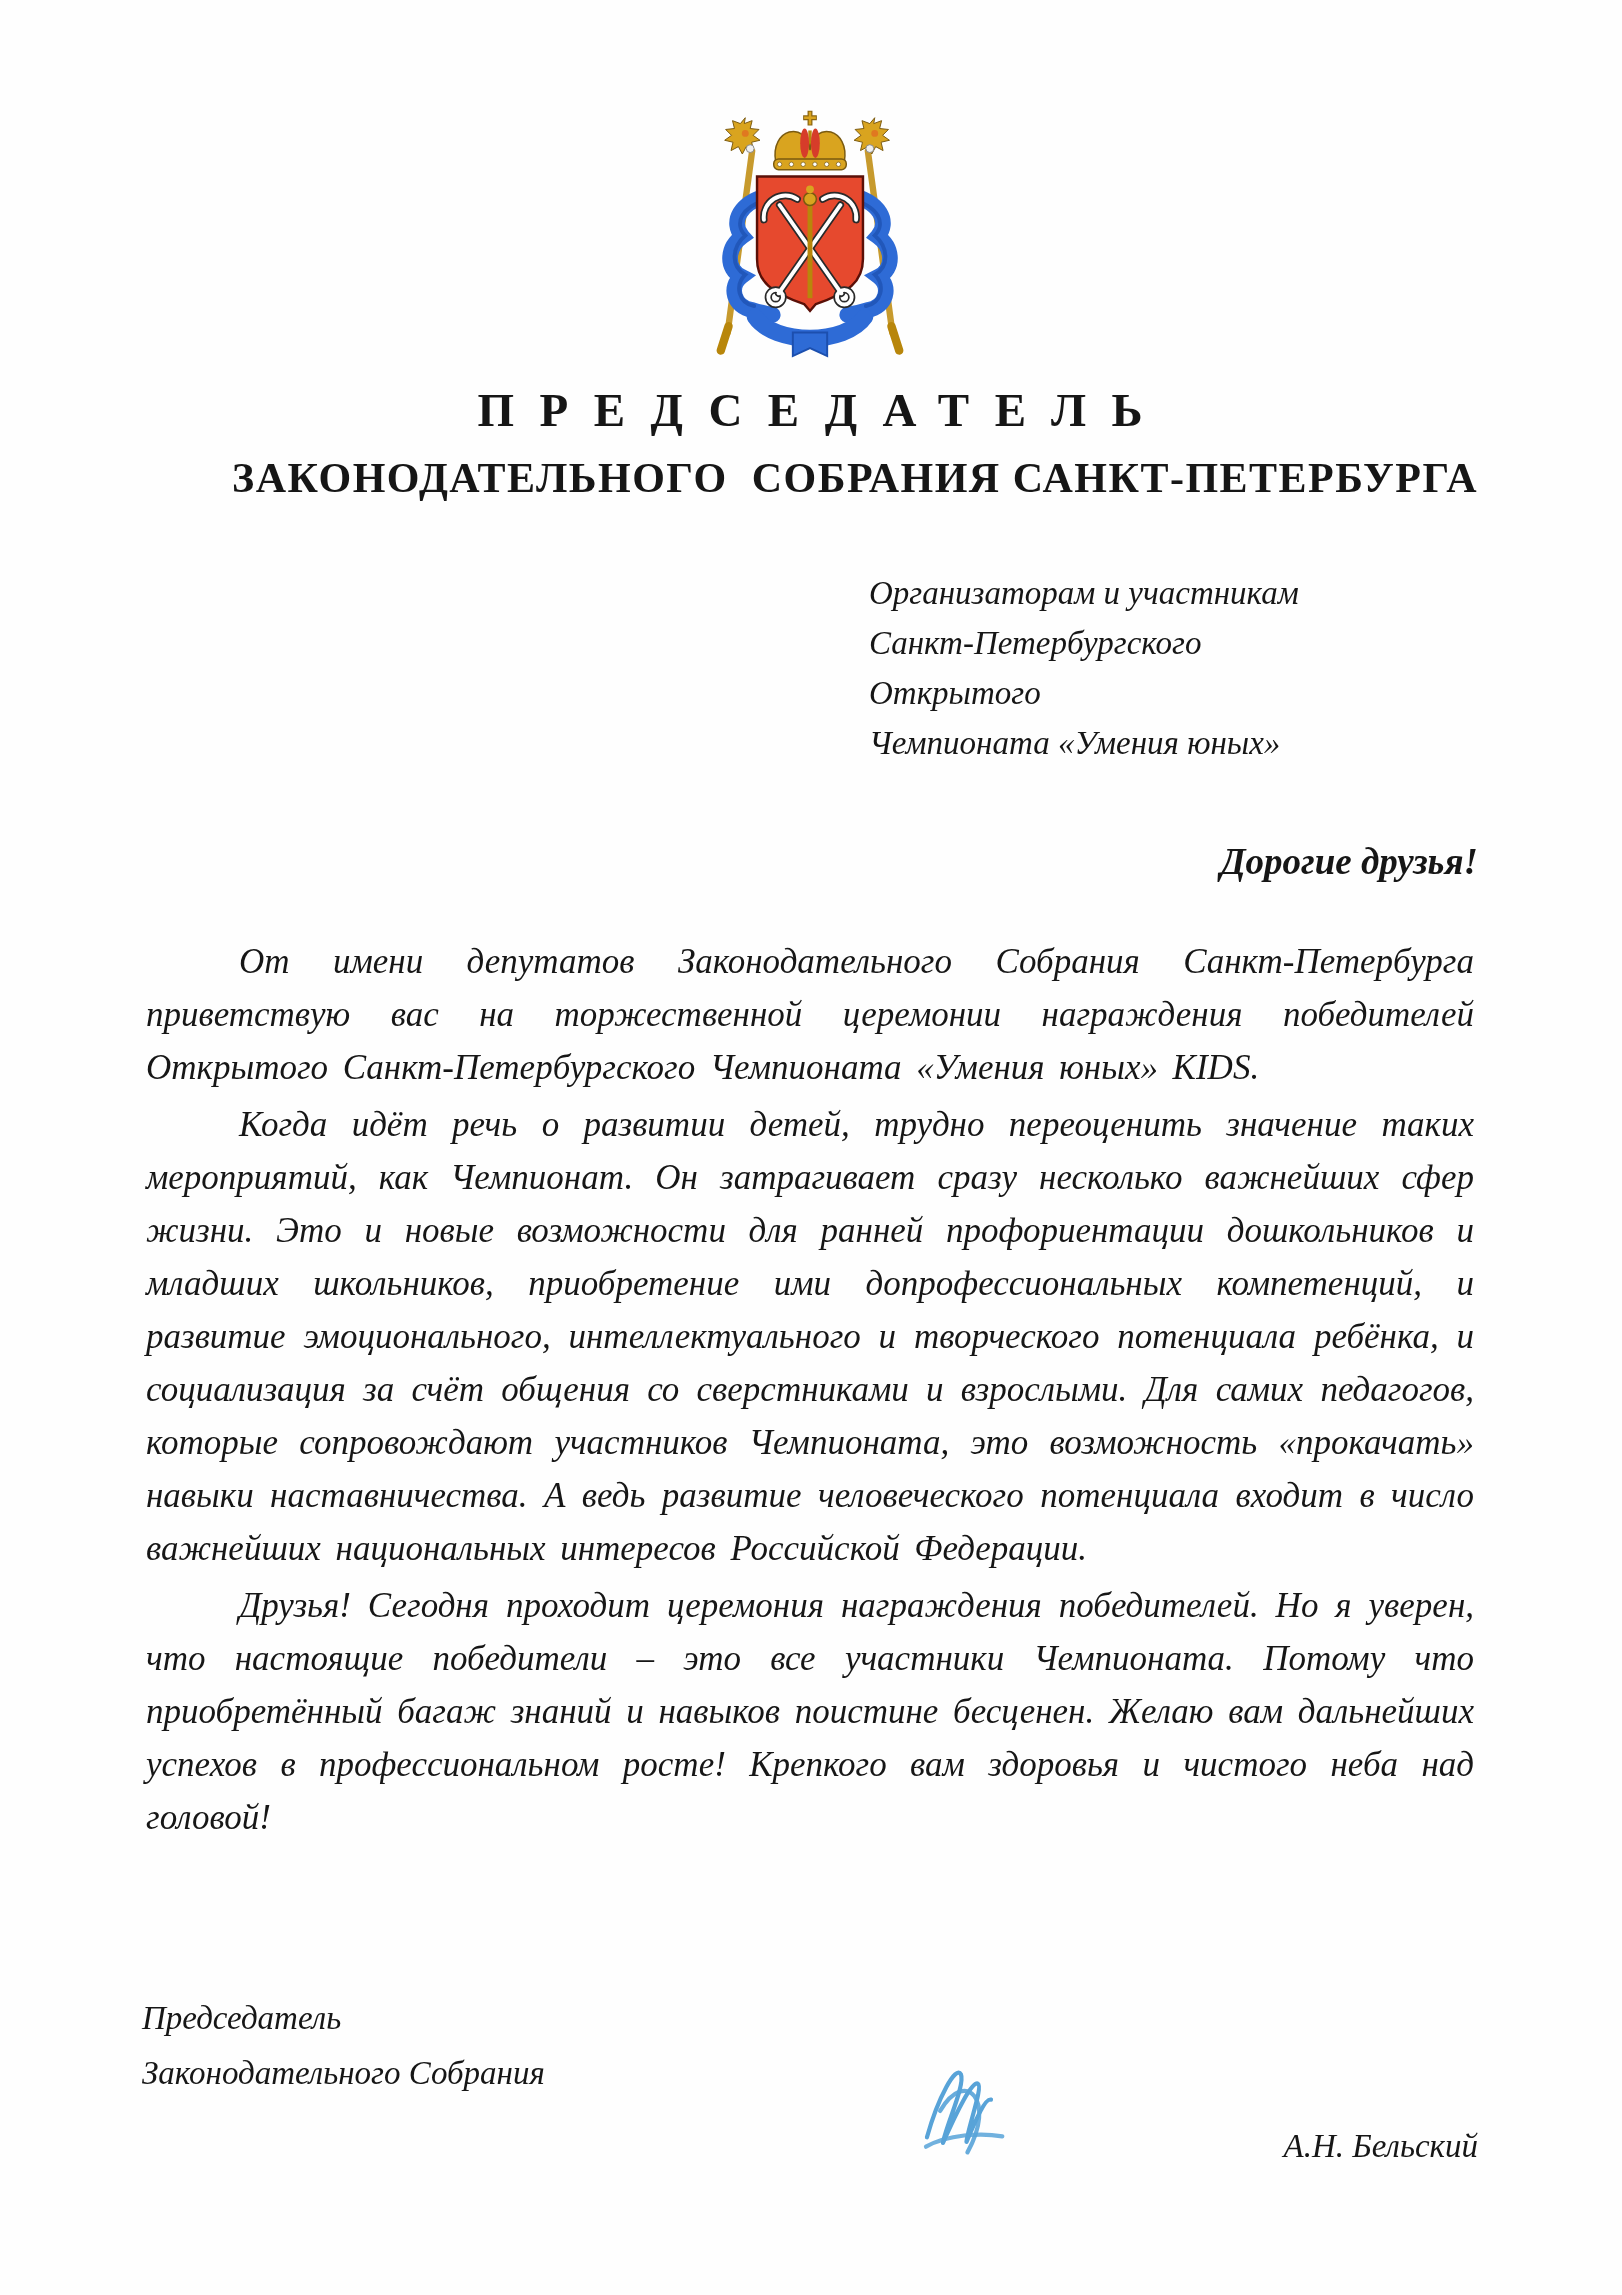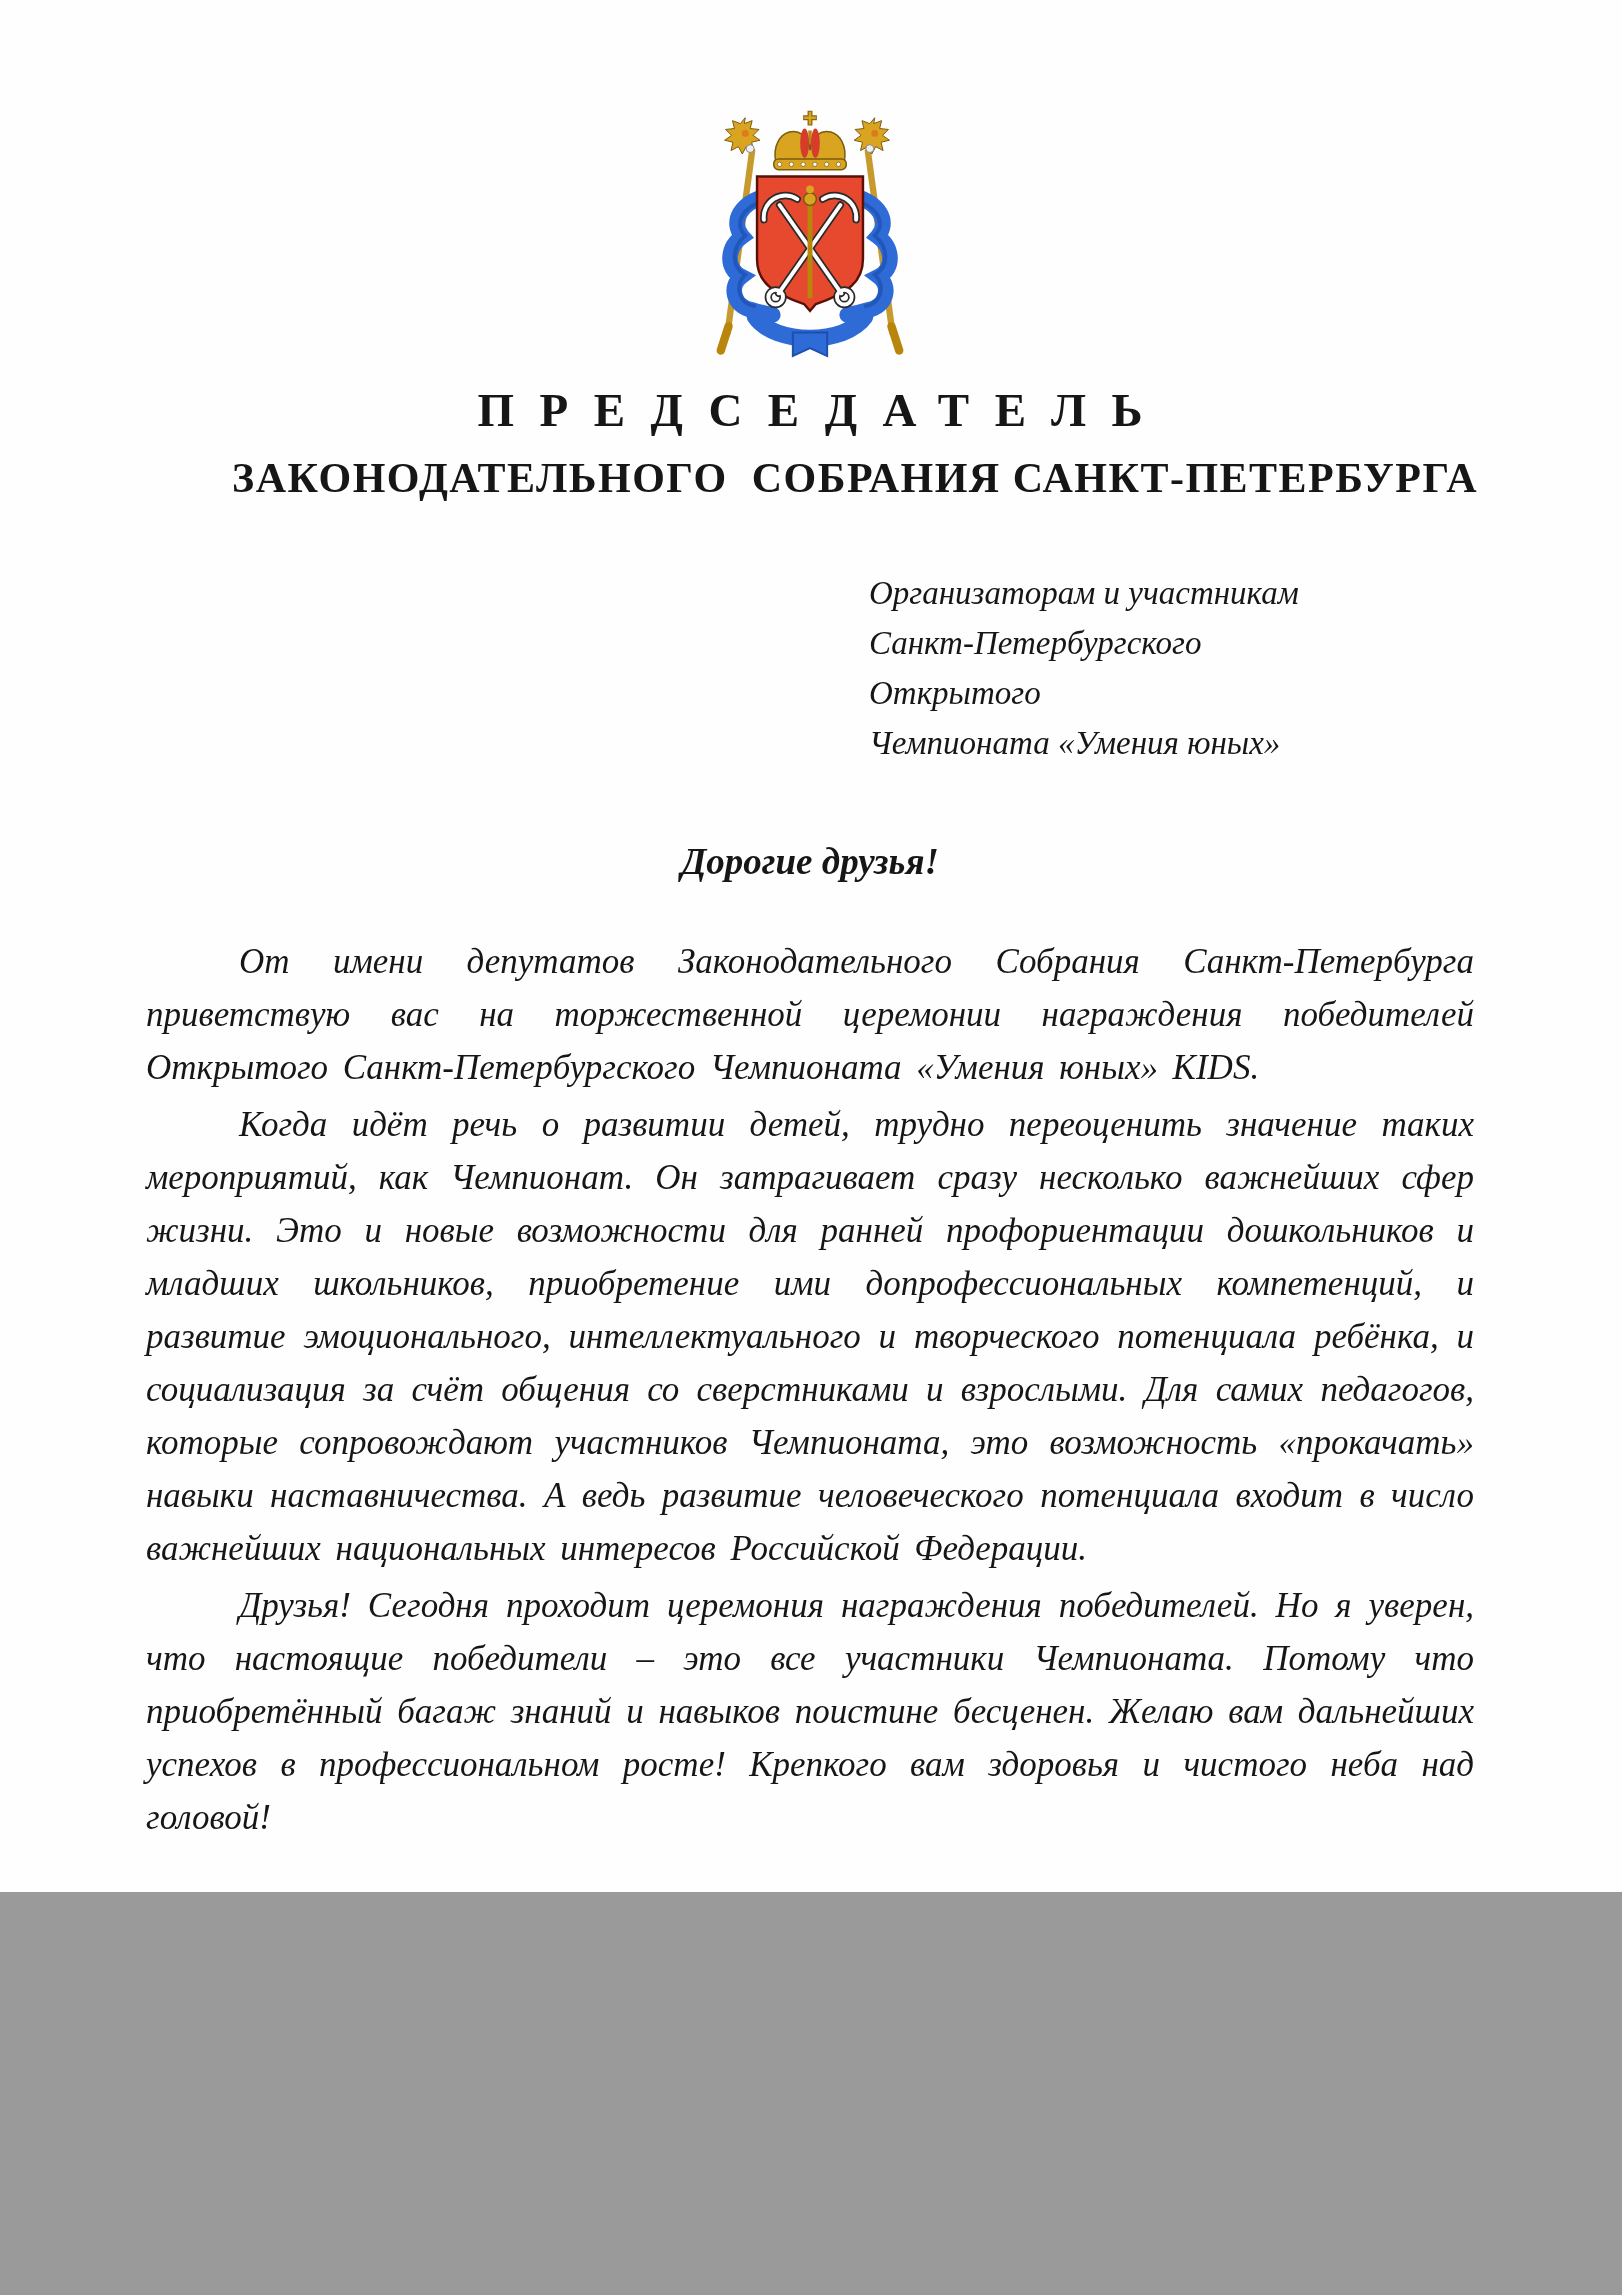--- a/index.html
+++ b/index.html
@@ -1,18 +1,18 @@
 <!DOCTYPE html>
 <html lang="ru" style="font-size:7.9px"><head>
 <meta charset="utf-8">
 <style>
   html,body{margin:0;padding:0;background:#9a9a9a;}
   .page{
     position:relative;
-    width:1623px;height:1892px;
+    width:1623px;height:2295px;
     margin:0 auto;
     background:#fefefe;
     box-sizing:border-box;
     padding:103px 145px 0 142px;
     font-family:"Liberation Serif","DejaVu Serif",serif;
     color:#161616;
     overflow:hidden;
   }
   .emblem{width:236px;height:255px;margin:0 auto;}
   .title1{
@@ -32,21 +32,21 @@
     white-space:pre-wrap;
   }
   .addressee{
     margin:67px 0 0 727px;
     font-style:italic;
     font-size:33px;line-height:50px;
   }
   .addressee .line{display:block;}
   .salutation{
     margin:74px 0 16px 0;
-    text-align:center;
+    text-align:right;
     font-style:italic;font-weight:bold;
     font-size:37px;line-height:1.1;
   }
   .body-text{margin-top:52px;}
   .body-text p{
     margin:4px;
     font-style:italic;
     font-size:35px;line-height:53px;
     text-align:justify;
     text-indent:93px;

